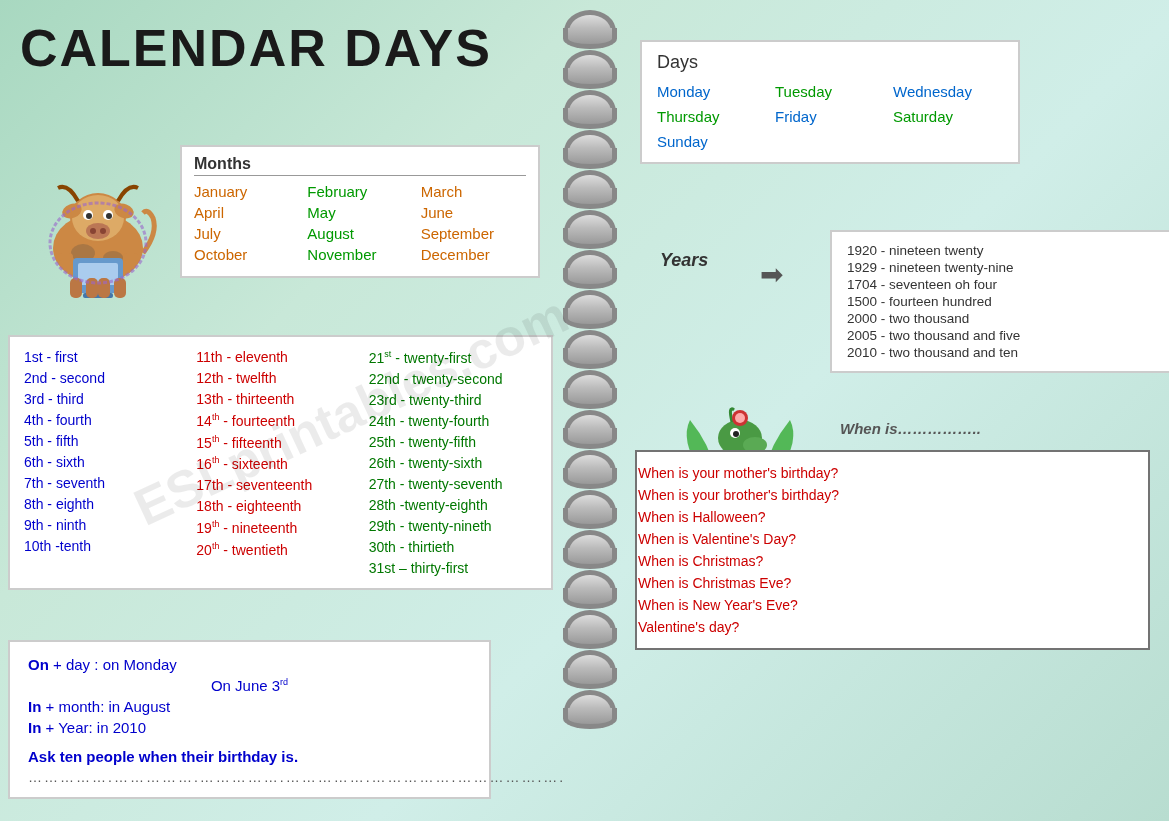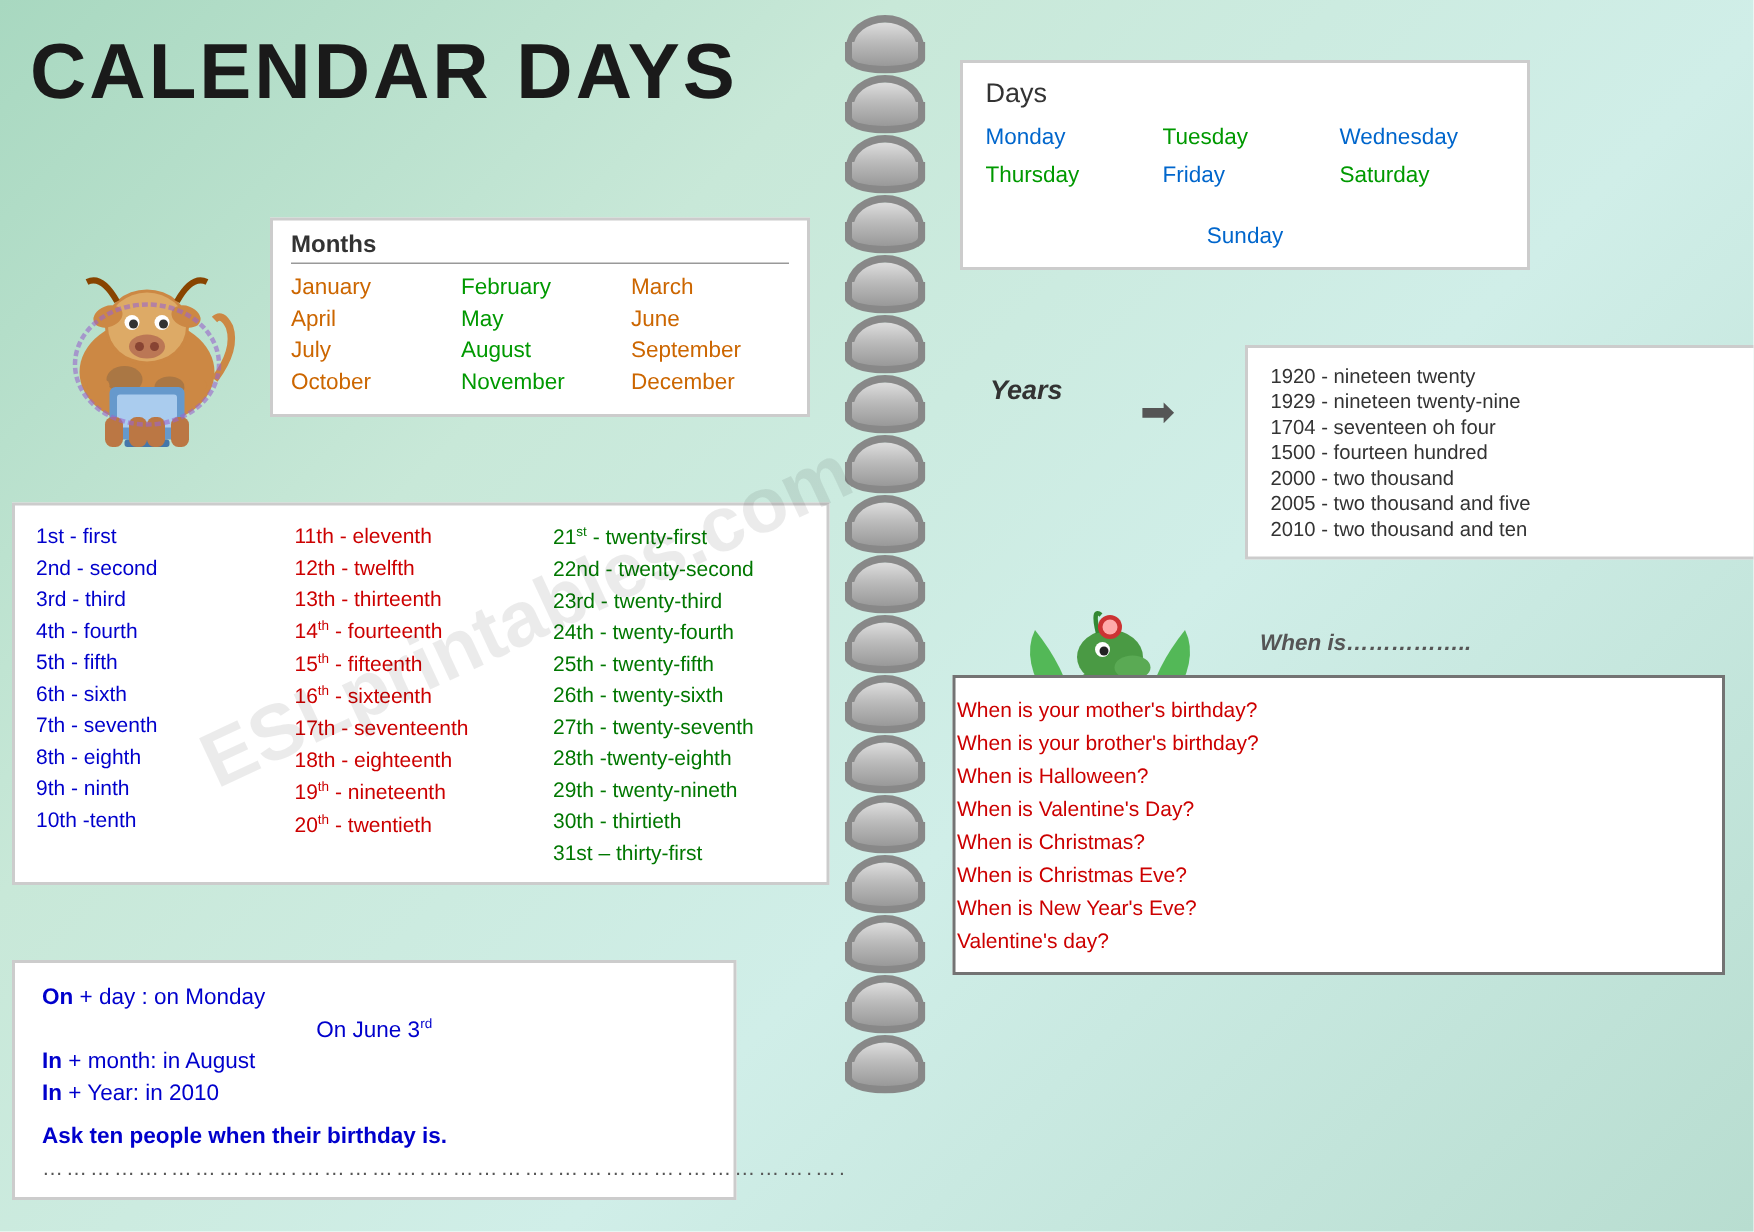--- a/index.html
+++ b/index.html
@@ -130,22 +130,21 @@
       gap: 4px 8px;
     }
     .day-item {
       font-size: 15px;
       padding: 2px 0;
     }
     .day-blue { color: #0066cc; }
     .day-green { color: #009900; }
     .day-sunday-row {
       grid-column: 1 / 4;
-      text-align: center;
-      margin-top: 16px;
+      text-align: left;
     }
 
     
     .years-box {
       position: absolute;
       top: 230px;
       left: 830px;
       width: 369px;
       background: white;
       border: 2px solid #ccc;

